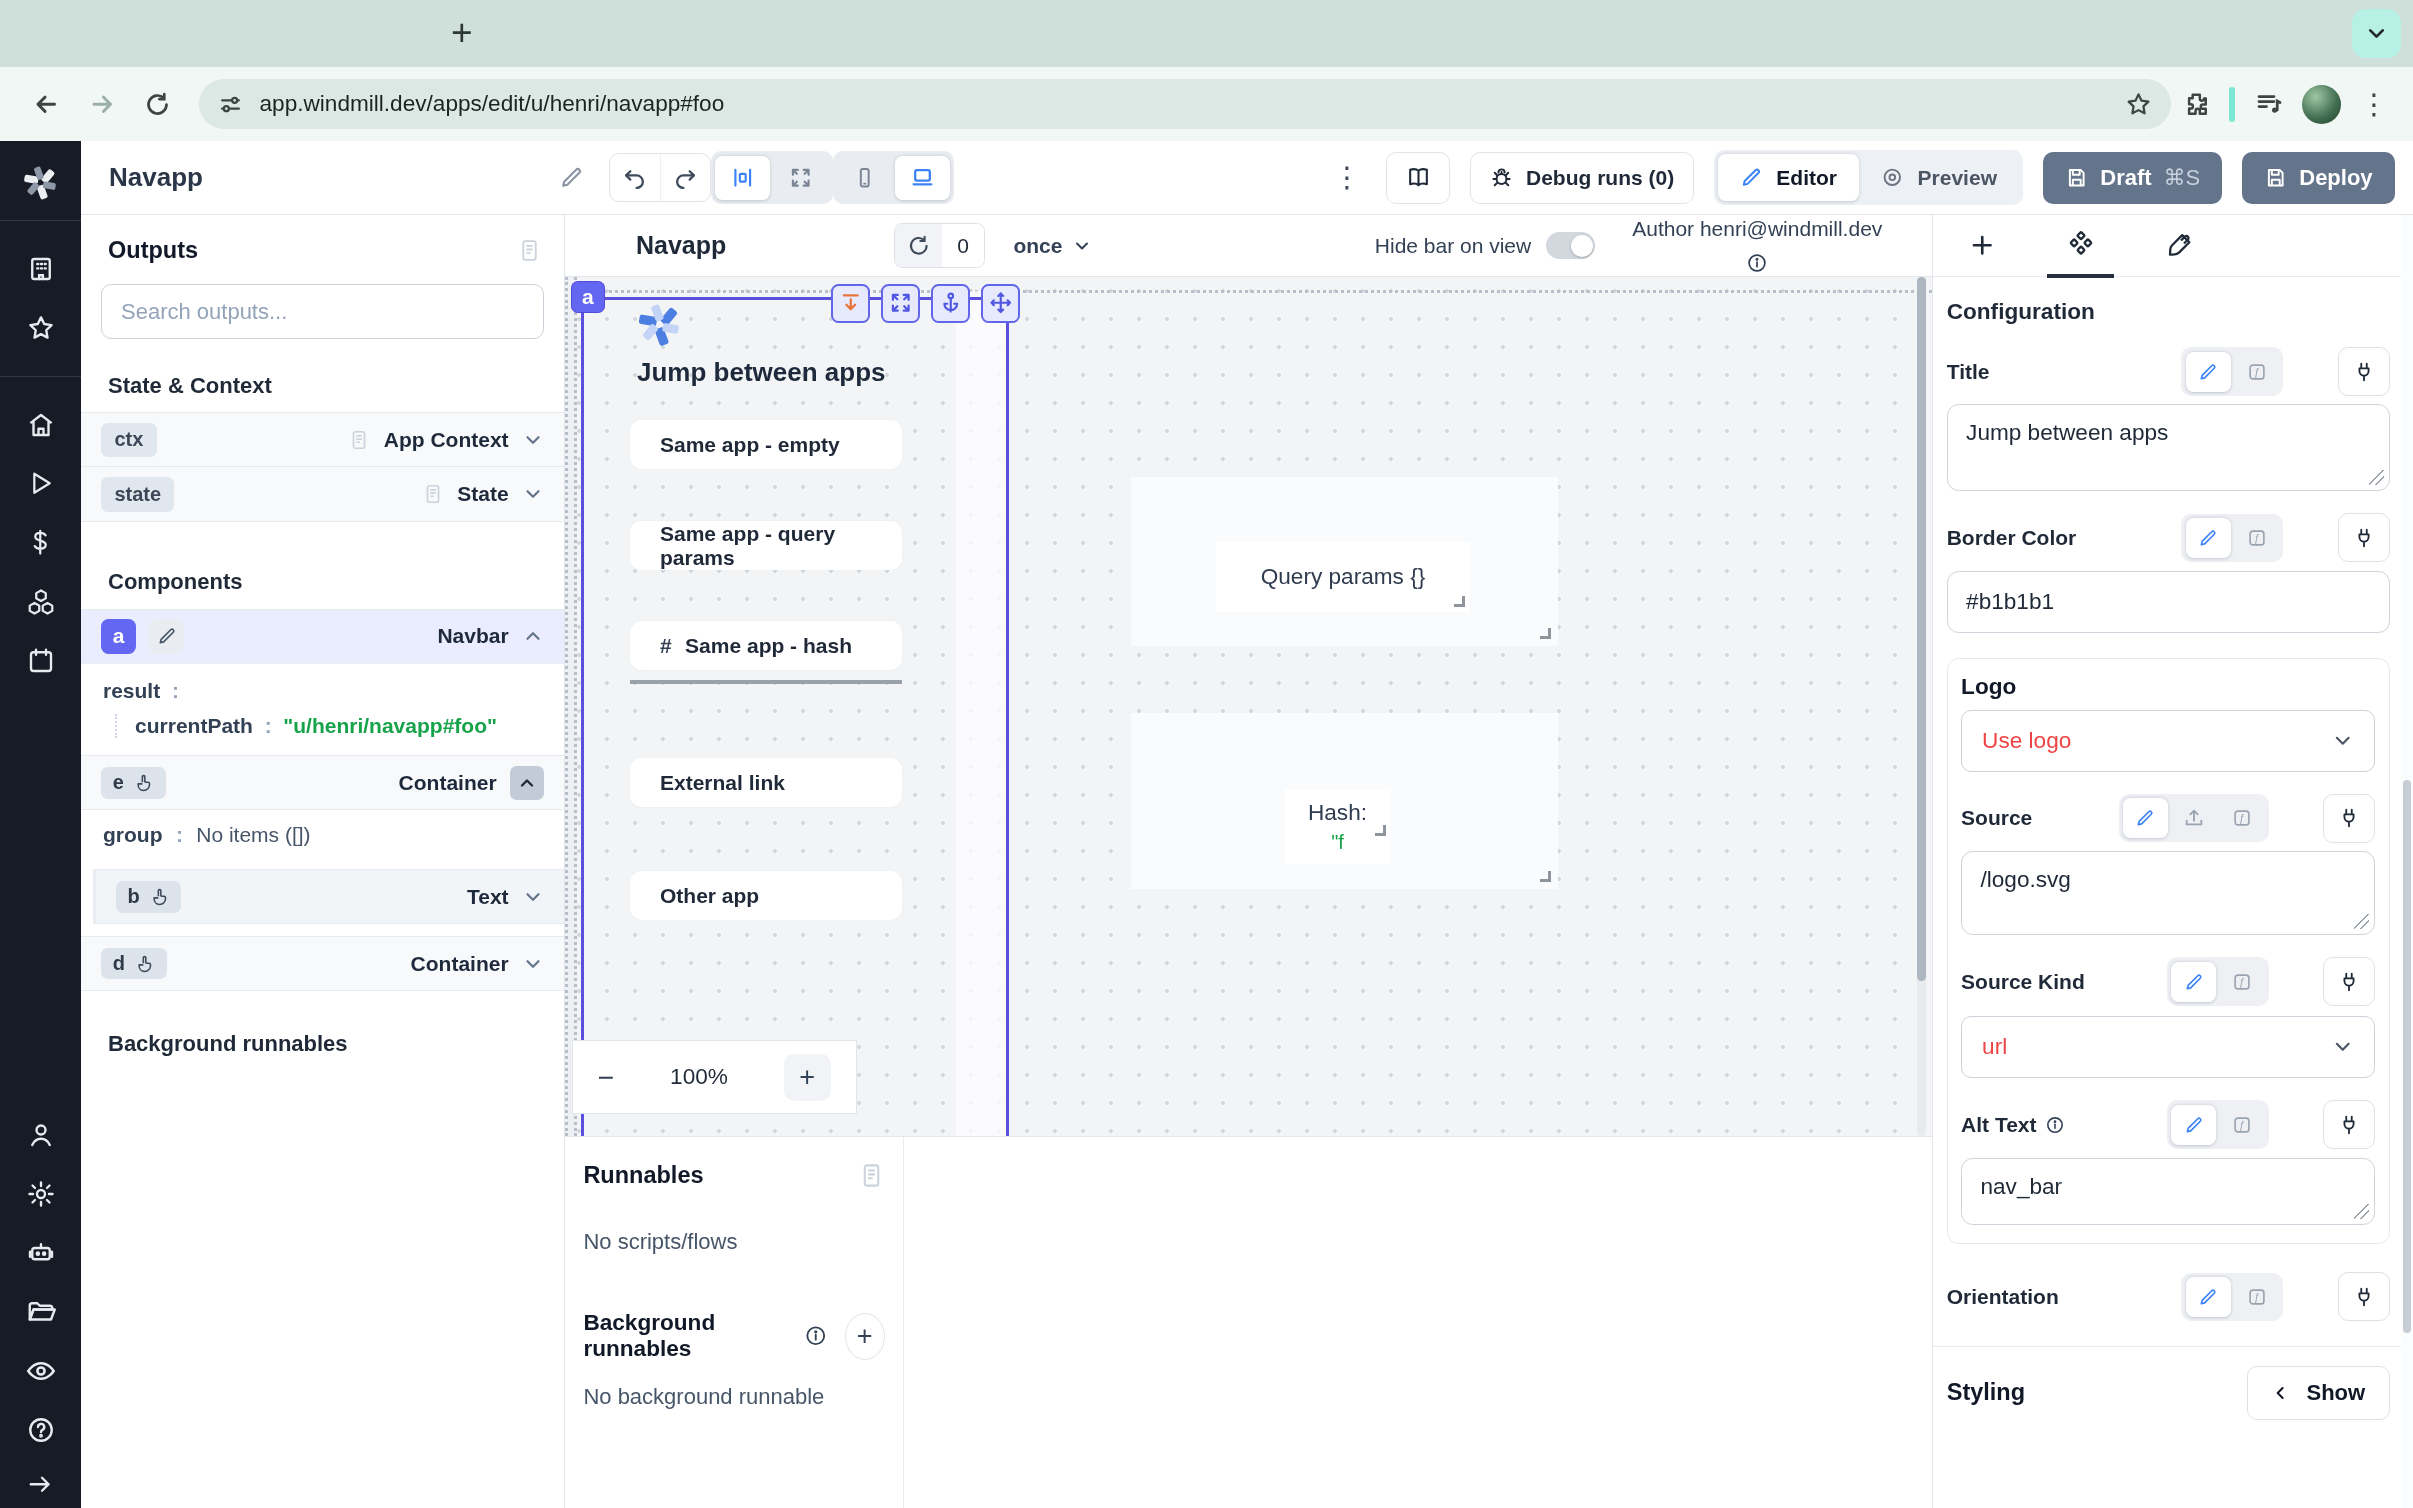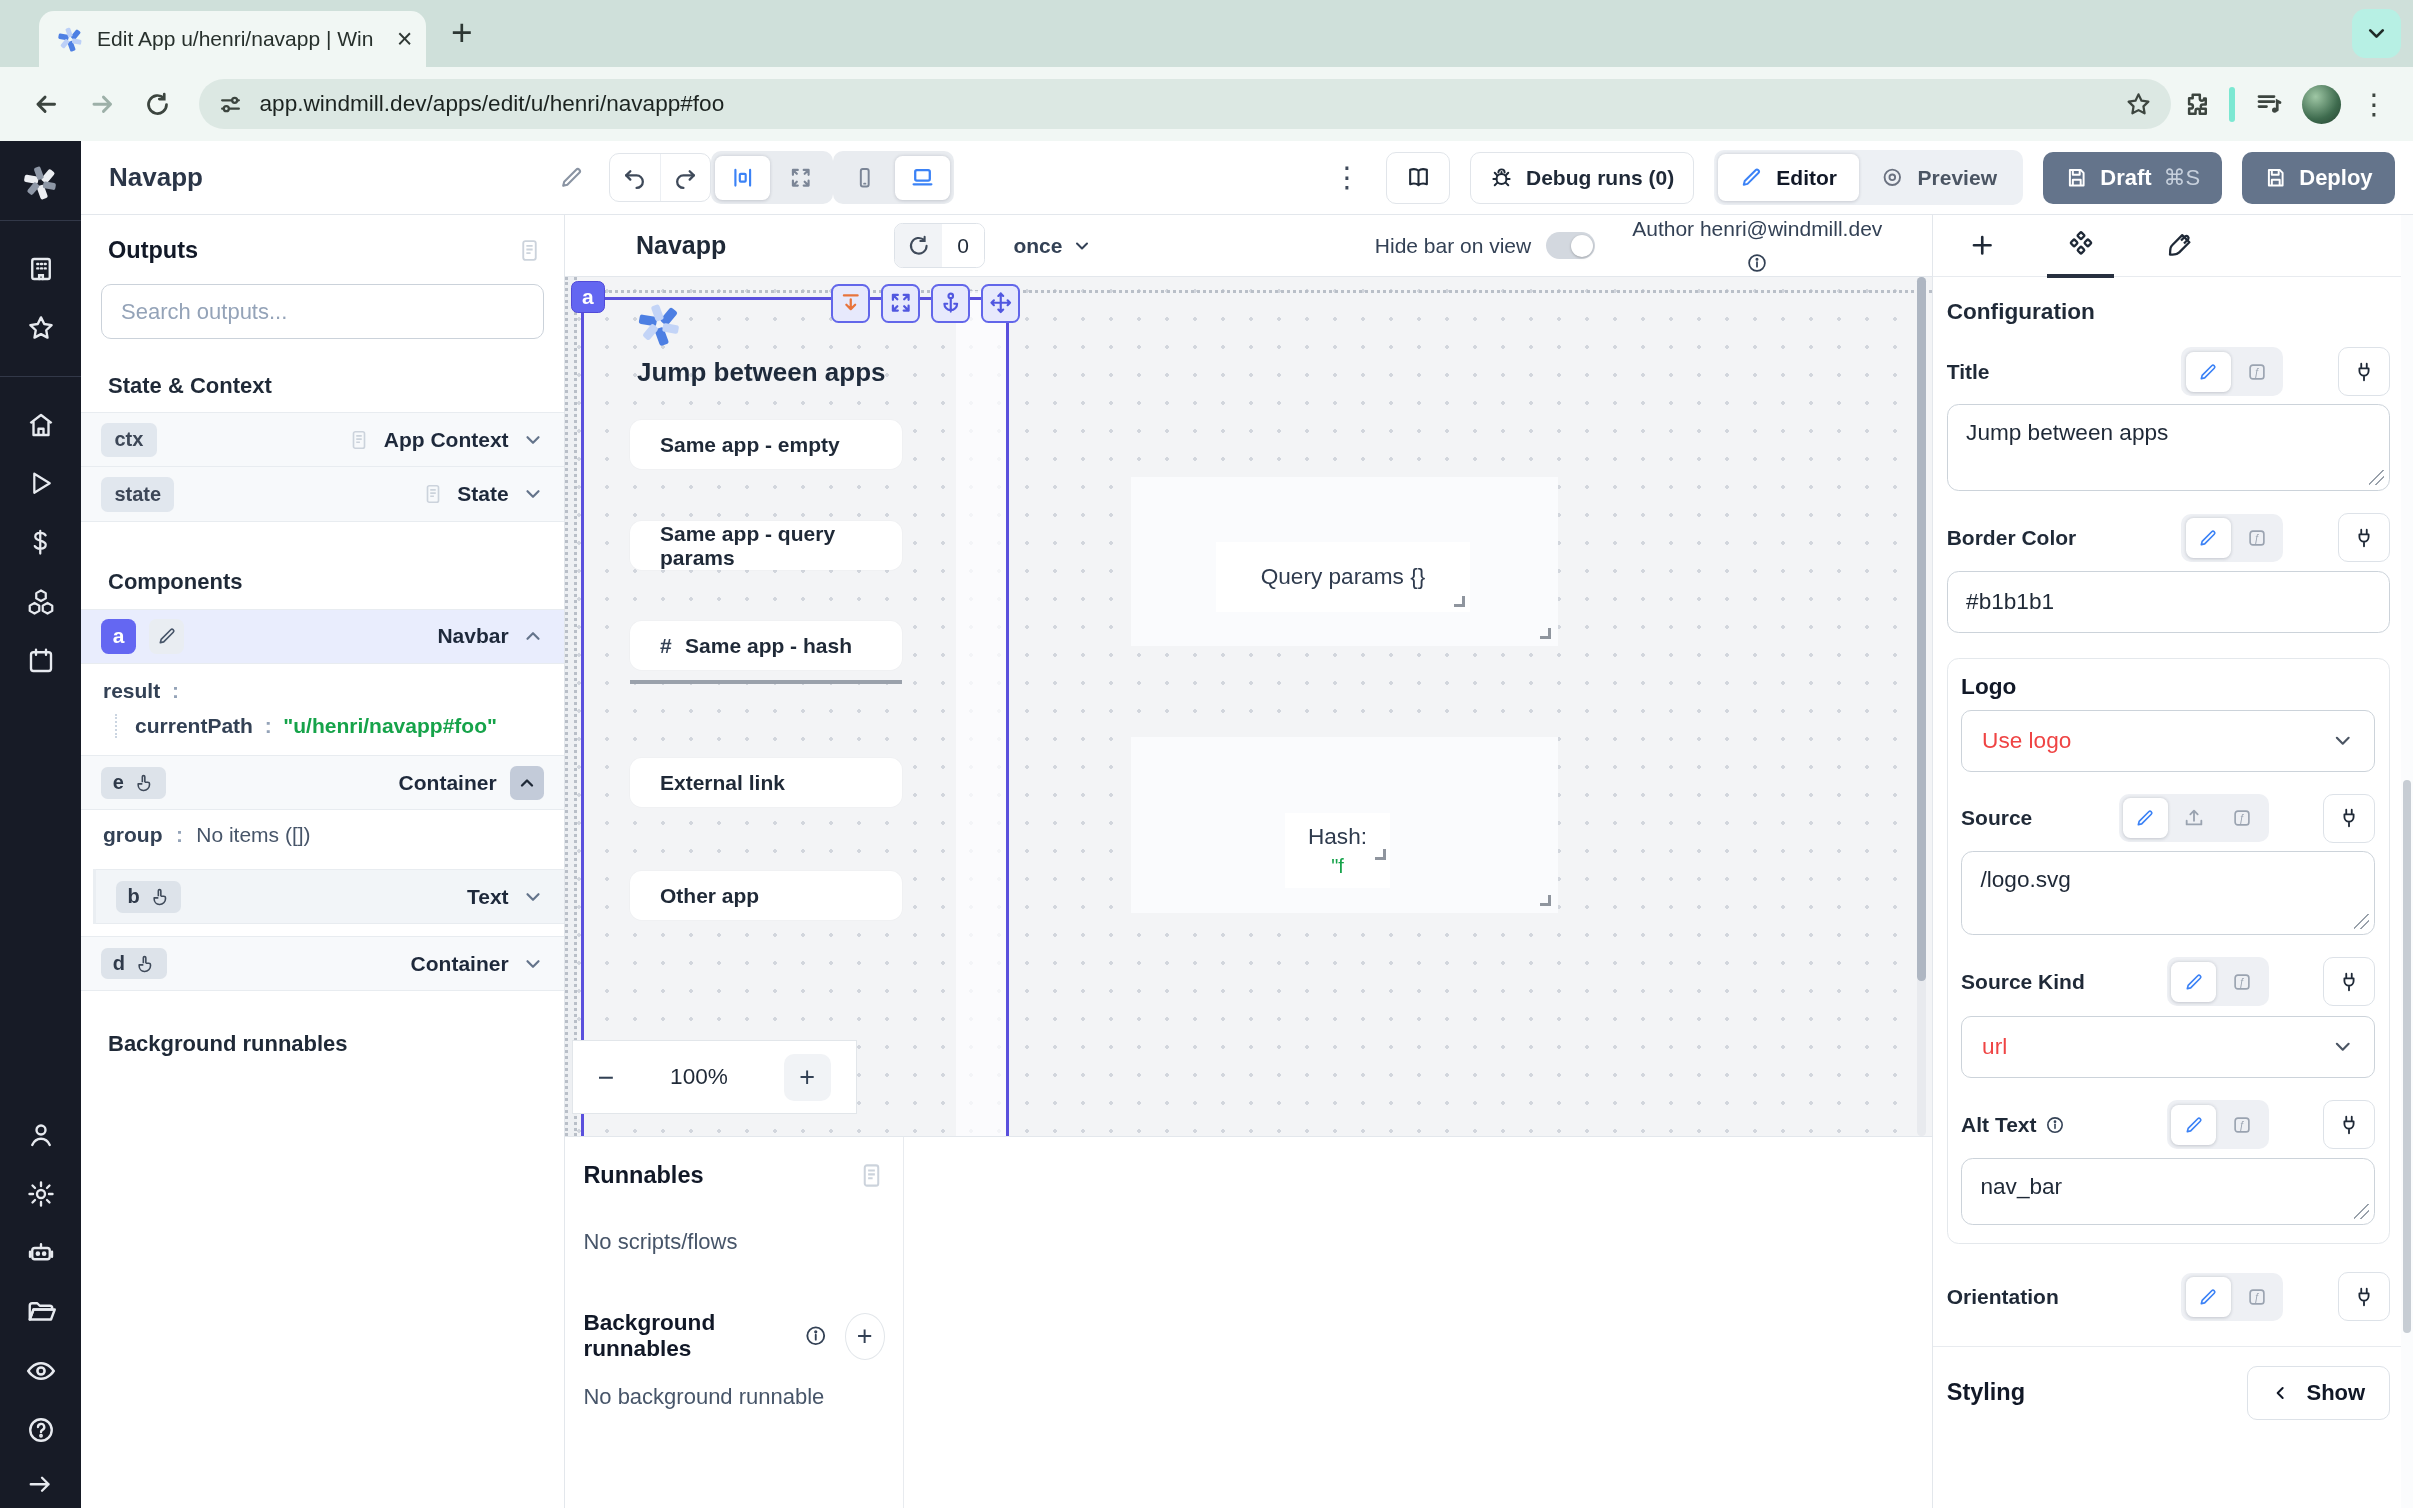--- a/index.html
+++ b/index.html
@@ -153,38 +153,20 @@
   .showbtn{margin-left:auto;height:54px;border:1.7px solid #dde2e8;border-radius:10px;display:flex;align-items:center;gap:15px;padding:0 23.5px;font-size:22px;font-weight:700;color:#111827;background:#fff;}
   .winscroll{width:11.7px;flex:0 0 11.7px;background:#fbfcfd;position:relative;}
   .winscroll .thumb{position:absolute;left:1.7px;width:8.4px;top:565px;height:553px;border-radius:4.2px;background:#c7cdd4;}
 </style>
 </head>
 <body>
 
 <div class="screen">
 
   <div class="tabstrip">
-    <div class="tab">
-      <span>
-        <svg width="28.5" height="28.5" viewBox="0 0 24 24">
-            <g fill="#4d7fe3">
-              <rect x="10.7" y="1.8" width="4.6" height="8.6" rx="1.2" transform="rotate(40 12 12)"></rect>
-              <rect x="10.7" y="1.8" width="4.6" height="8.6" rx="1.2" transform="rotate(160 12 12)"></rect>
-              <rect x="10.7" y="1.8" width="4.6" height="8.6" rx="1.2" transform="rotate(280 12 12)"></rect>
-            </g>
-            <g fill="#bcd0f7">
-              <rect x="10.9" y="2.4" width="4.2" height="7.8" rx="1.2" transform="rotate(100 12 12)"></rect>
-              <rect x="10.9" y="2.4" width="4.2" height="7.8" rx="1.2" transform="rotate(220 12 12)"></rect>
-              <rect x="10.9" y="2.4" width="4.2" height="7.8" rx="1.2" transform="rotate(340 12 12)"></rect>
-            </g>
-          </svg>
-      </span>
-      <span class="tab-title">Edit App u/henri/navapp | Win</span>
-      <span class="tab-close">×</span>
-    </div>
     <div class="newtab">+</div>
     <div class="winctl">
       <svg width="25" height="25" viewBox="0 0 24 24" fill="none" stroke="currentColor" stroke-width="2.6" stroke-linecap="round" stroke-linejoin="round">
           <polyline points="6 9 12 15 18 9"></polyline>
         </svg>
     </div>
   </div>
 
   <div class="btoolbar">
     <span class="navic">
@@ -674,21 +656,21 @@
                 <span>Other app</span>
               </div>
 
             <div class="freebox" style="top:200px;height:169px;">
               <div class="innerbox" style="left:85px;top:65px;width:254px;height:70px;">
                 <span>Query params {}</span>
                 <span class="rz" style="right:5px;bottom:5px;"></span>
               </div>
               <span class="rz" style="right:6.7px;bottom:6.7px;"></span>
             </div>
-            <div class="freebox" style="top:460px;height:176px;text-align:center;">
+            <div class="freebox" style="top:436px;height:176px;text-align:center;">
               <div class="innerbox" style="left:154px;top:76px;width:105px;height:75px;overflow:hidden;flex-direction:column;">
                 <span>Hash:</span>
                 <span style="color:#16a34a;font-size:20px;margin-top:5px;">"f</span>
                 <span class="rz" style="right:4.2px;bottom:28.5px;"></span>
               </div>
               <span class="rz" style="right:6.7px;bottom:6.7px;"></span>
             </div>
 
             <div class="zoomctl">
               <span class="minus">−</span>

